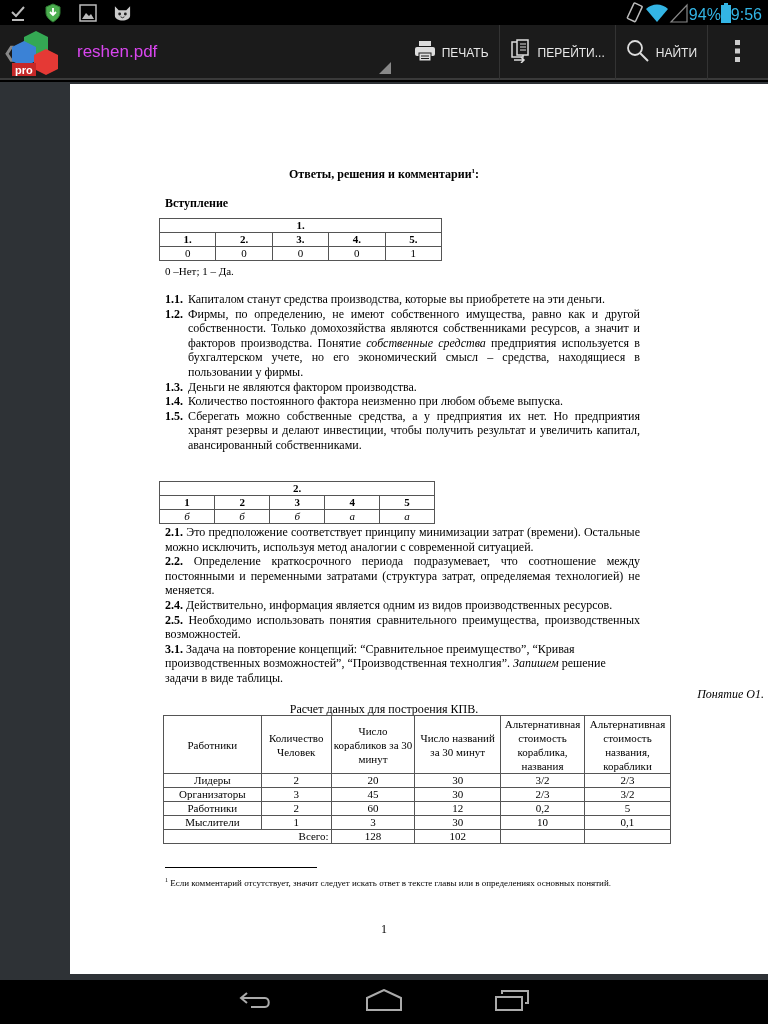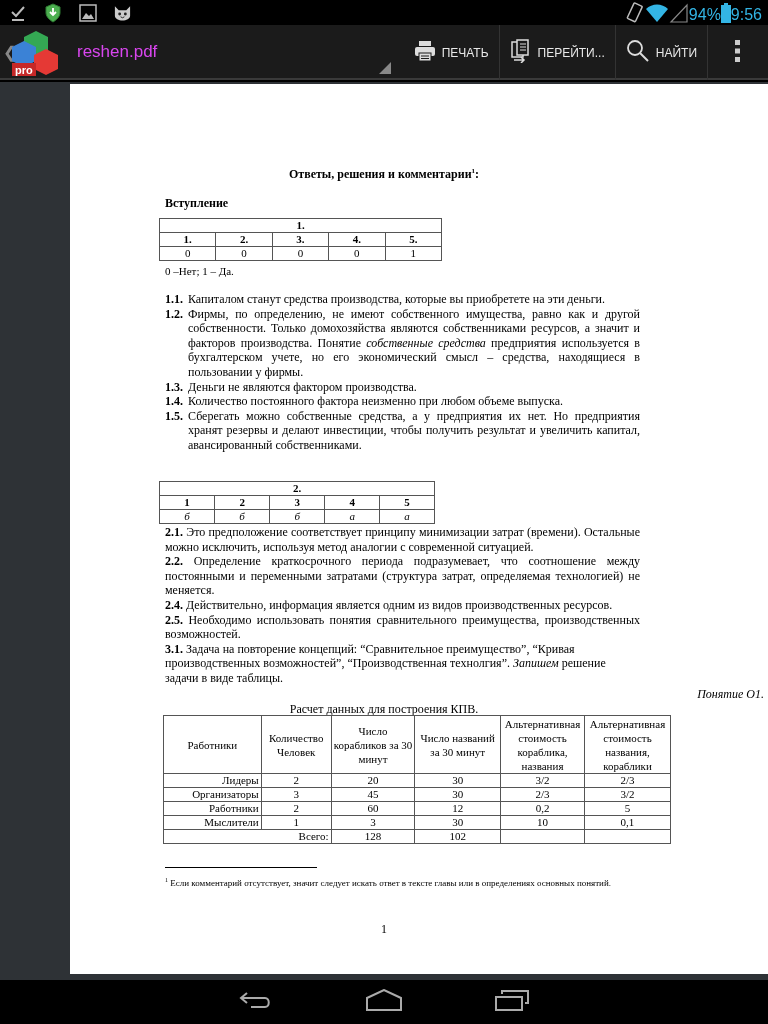--- a/index.html
+++ b/index.html
@@ -43,21 +43,21 @@
   .para b { font-weight: bold; }
   .hang { padding-left: 23px; text-indent: -23px; }
   .num { display: inline-block; width: 23px; text-indent: 0; font-weight: bold; }
 
   .caption-right { position: absolute; right: 58px; top: 603px; font-size: 12px; font-style: italic; }
   .caption-center { position: absolute; left: 0; width: 628px; text-align: center; top: 618px; font-size: 12px; }
 
   .t3 { left: 93px; top: 631px; width: 508px; font-size: 11px; }
   .t3 td { border: 1px solid #555; line-height: 14px; padding: 0 2px; }
   .t3 .hdr td { vertical-align: middle; height: 58px; line-height: 14px; }
-  .t3 td.l { text-align: right; margin-left: 20px; }
+  .t3 td.l { text-align: center; margin-left: 20px; }
   .t3 td.r { text-align: right; }
 
   .fn-rule { position: absolute; left: 95px; top: 783px; width: 152px; border-top: 1px solid #000; }
   .footnote { position: absolute; left: 95px; top: 789px; width: 480px; font-size: 9px; line-height: 14px; }
   .footnote sup { font-size: 6px; }
   .page-num { position: absolute; left: 0; width: 628px; text-align: center; top: 838px; font-size: 12px; }
 
   
   .navbar { position: absolute; left: 0; top: 980px; width: 768px; height: 44px; background: #000; }
   .nav-btn { position: absolute; top: 10px; width: 40px; height: 24px; display: flex; align-items: center; justify-content: center; }

